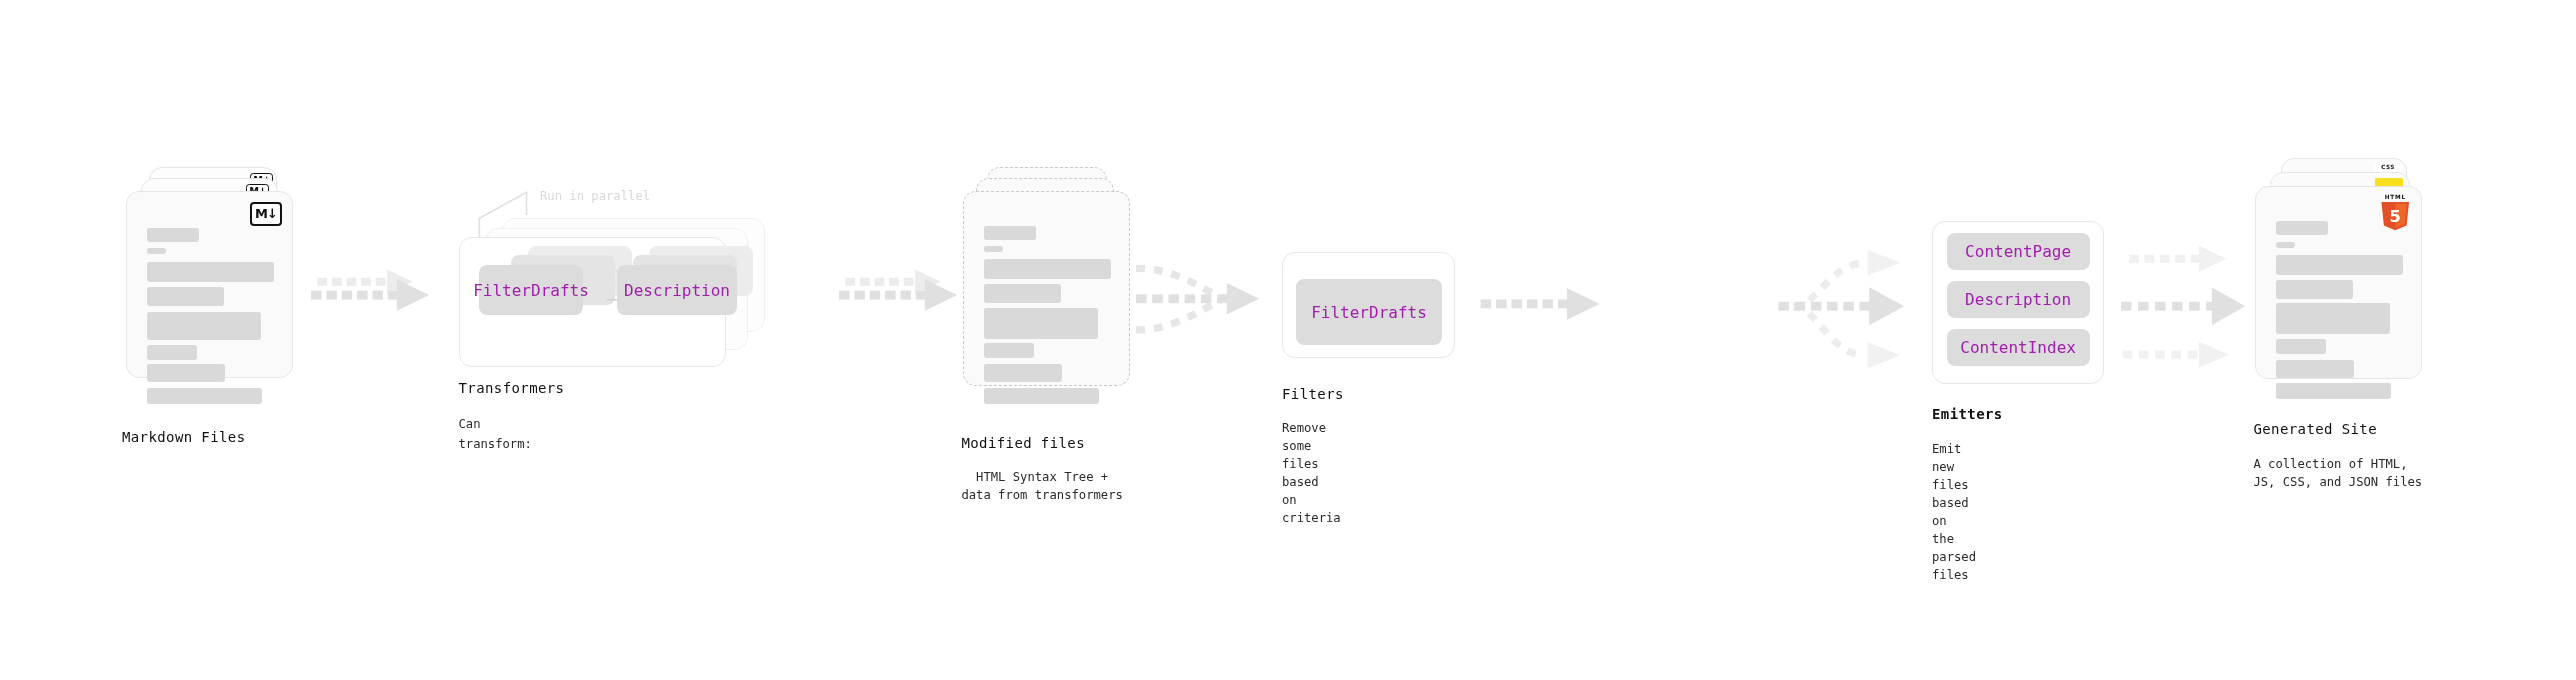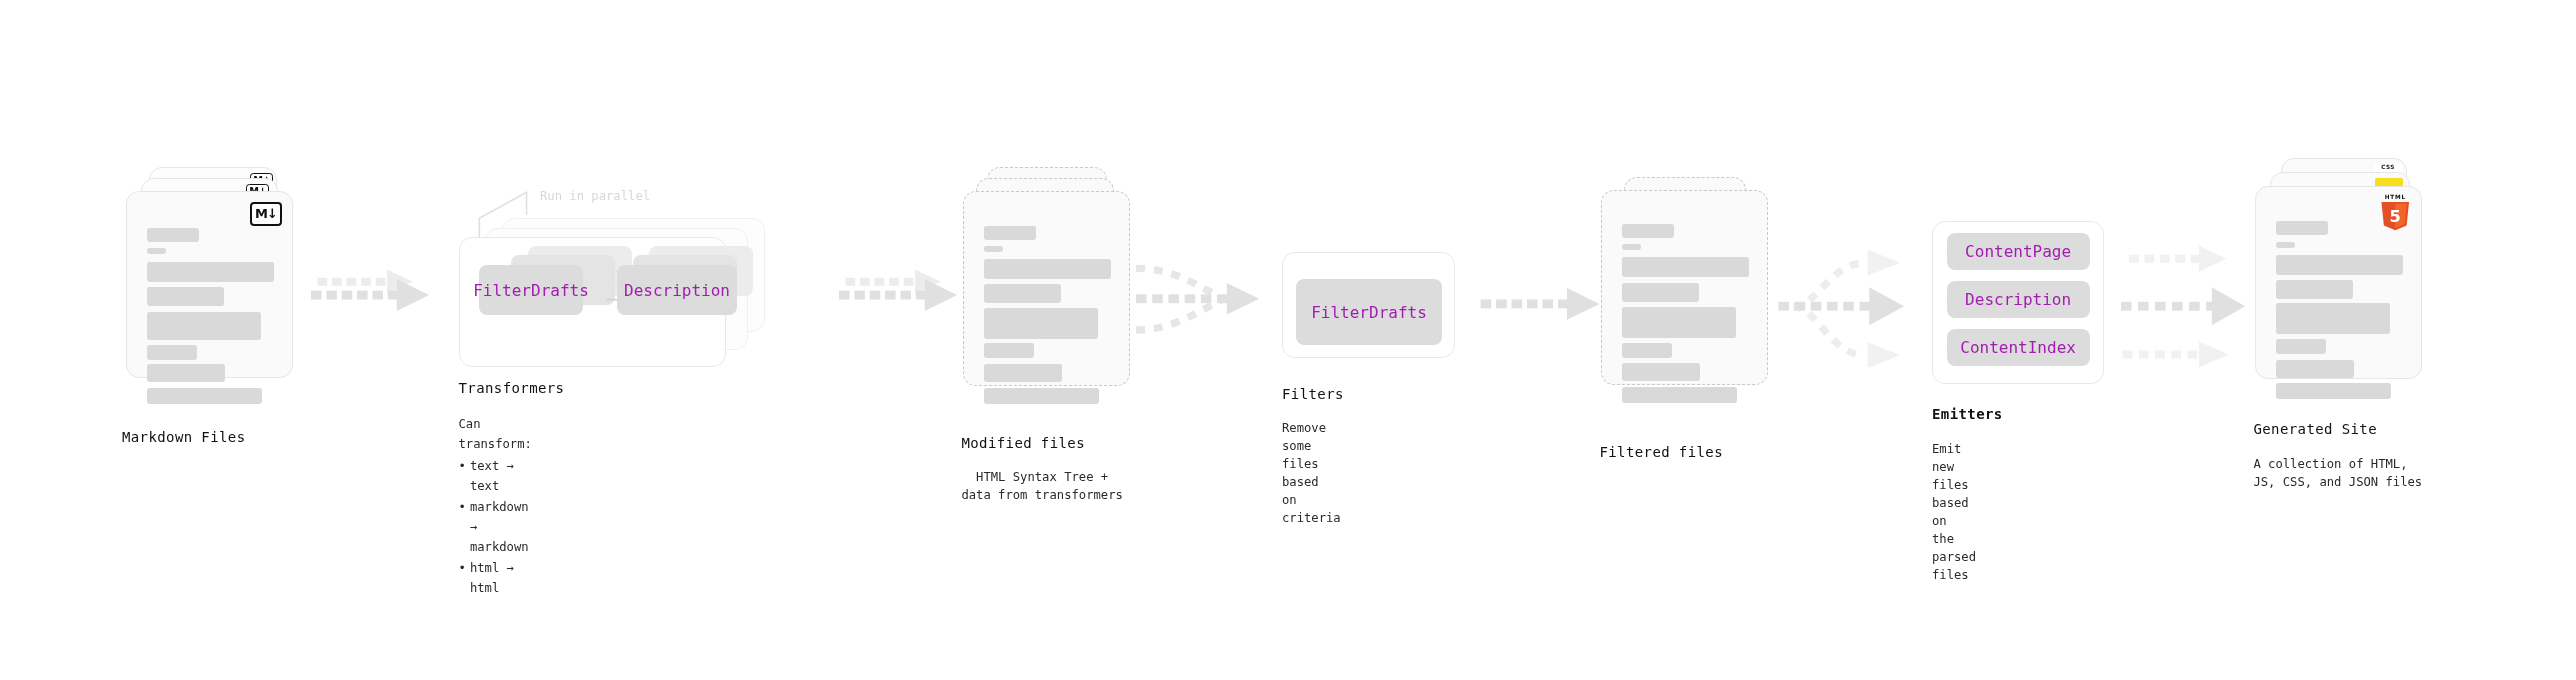--- a/index.html
+++ b/index.html
@@ -173,25 +173,20 @@
           <polygon points="28,35 38,40 28,45" fill="#d2d2d2" stroke="none"></polygon>
       </g>
     </svg>
 
     <div class="chip" style="left:27px;top:70px;width:104px;height:50px;">FilterDrafts</div>
     <div class="chip" style="left:165px;top:70px;width:120px;height:50px;">Description</div>
 
     <div class="title" style="left:6.5px;top:185px;">Transformers</div>
     <div class="bullets" style="left:6.5px;top:219px;">
       <div class="hdr">Can transform:</div>
-      <ul>
-        <li>text → text</li>
-        <li>markdown → markdown</li>
-        <li>html → html</li>
-      </ul>
     </div>
   </div>
 
   <svg class="deco" style="left:837px;top:268px;" width="114" height="89" viewBox="0 0 140 110">
     <g fill="#ececec">
       <rect x="10" y="12" width="12" height="10"></rect>
         <rect x="28" y="12" width="12" height="10"></rect>
       <rect x="46" y="12" width="12" height="10"></rect>
         <rect x="64" y="12" width="12" height="10"></rect>
       <rect x="82" y="12" width="12" height="10"></rect>
@@ -256,35 +251,20 @@
       <rect x="2" y="14" width="13" height="11"></rect>
         <rect x="21" y="14" width="13" height="11"></rect>
       <rect x="40" y="14" width="13" height="11"></rect>
         <rect x="59" y="14" width="13" height="11"></rect>
       <rect x="78" y="14" width="13" height="11"></rect>
         <rect x="97" y="14" width="13" height="11"></rect>
       <polygon points="108,0 148,19.5 108,39"></polygon>
     </g>
   </svg>
 
-  <div class="node" style="left:1601px;top:177px;">
-    <div class="stack" style="width:175px;height:256px;">
-      <div class="card dashed" style="left:23px;top:0px;width:122px;height:41px;"></div>
-      <div class="card dashed" style="left:0px;top:13px;width:167px;height:195px;"></div>
-      <div class="skel" style="left:21px;top:47px;width:52px;height:14px;"></div>
-      <div class="skel" style="left:21px;top:67px;width:18.7px;height:5.7px;"></div>
-      <div class="skel" style="left:21px;top:80px;width:127px;height:19.5px;"></div>
-      <div class="skel" style="left:21px;top:106px;width:77px;height:18.7px;"></div>
-      <div class="skel" style="left:21px;top:130px;width:114px;height:31px;"></div>
-      <div class="skel" style="left:21px;top:166px;width:50px;height:14.6px;"></div>
-      <div class="skel" style="left:21px;top:186px;width:78px;height:18px;"></div>
-      <div class="skel" style="left:21px;top:210px;width:115px;height:16.3px;"></div>
-    </div>
-    <div class="title" style="left:-1.6px;top:267px;">Filtered files</div>
-  </div>
 
   <svg class="deco" style="left:1778px;top:232px;" width="163" height="146" viewBox="0 0 200 180">
     <g stroke="#ededed" stroke-width="9" fill="none" stroke-dasharray="11 11" stroke-linecap="butt">
       <path d="M 18 92 C 48 92, 62 40, 106 38"></path>
       <path d="M 18 92 C 48 92, 62 150, 106 152"></path>
     </g>
     <g fill="#f1f1f1">
       <polygon points="110,22 150,38 110,54"></polygon>
       <polygon points="110,136 150,152 110,168"></polygon>
     </g>

